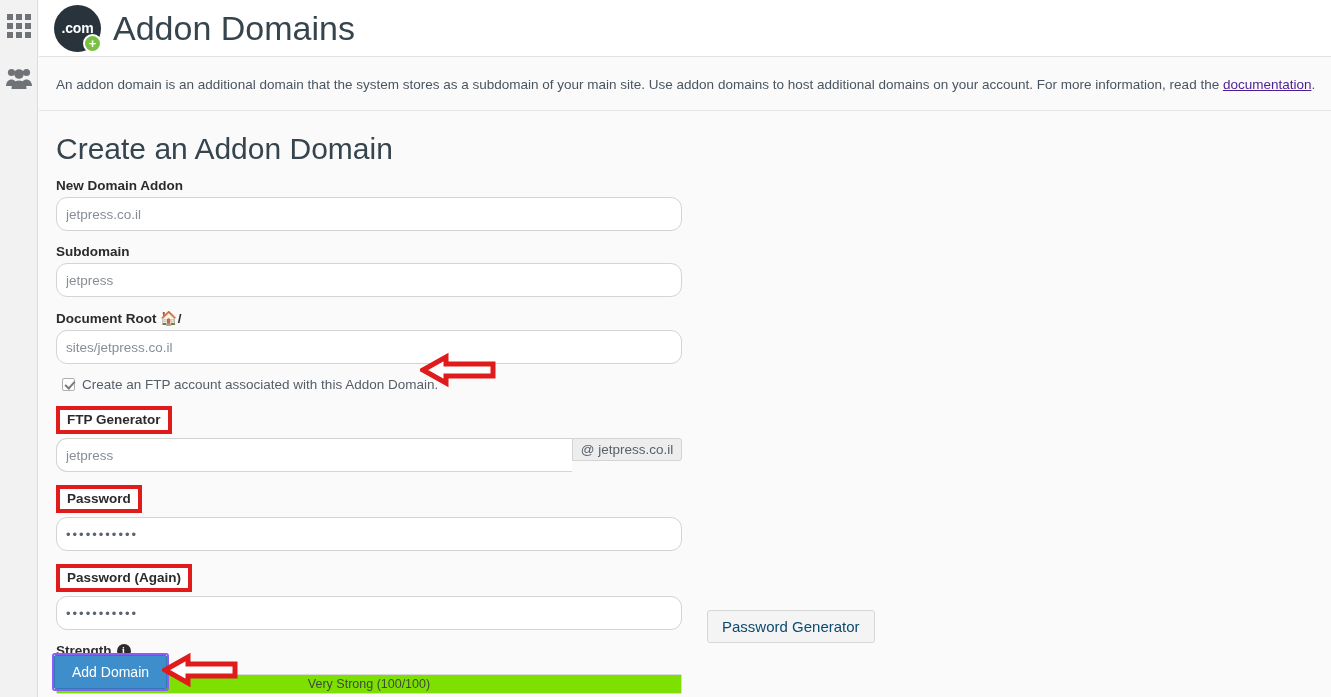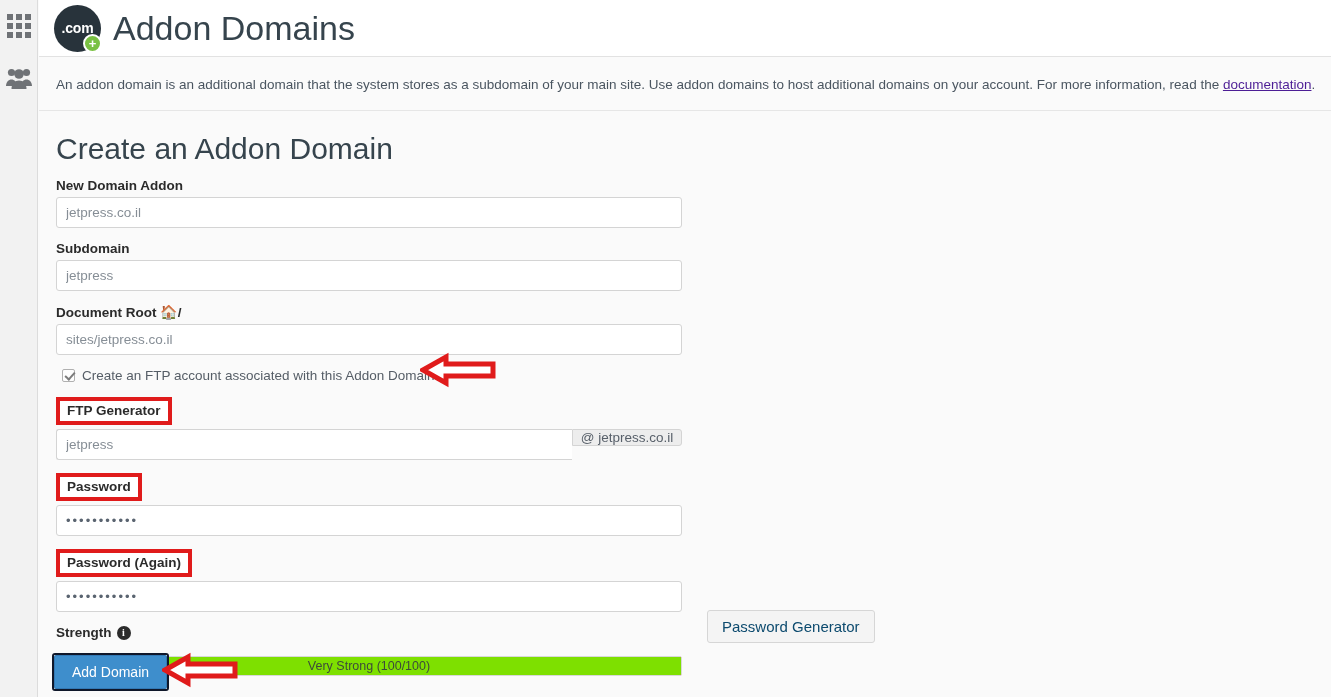--- a/index.html
+++ b/index.html
@@ -143,45 +143,45 @@
     font-weight: bold;
     color: #2b2b2b;
     margin: 0 0 4px 0;
     display: block;
   }
 
   .txt-input {
     width: 626px;
     height: 31px;
     border: 1px solid #d4d4d4;
-    border-radius: 3px;
+    border-radius: 11px;
     background: #ffffff;
     font-size: 13.5px;
     color: #868e96;
-    padding: 8px 9px;
+    padding: 16px 9px;
     font-family: "Liberation Sans", sans-serif;
     outline: none;
     display: block;
   }
   .field-block { margin-bottom: 13px; }
 
   
   .input-group {
     display: flex;
     width: 626px;
   }
   .input-group .txt-input {
     width: 516px;
     border-top-right-radius: 0;
     border-bottom-right-radius: 0;
     border-right: none;
   }
   .group-addon {
     width: 110px;
-    height: 17px;
+    height: 23px;
     border: 1px solid #d4d4d4;
     border-top-right-radius: 3px;
     border-bottom-right-radius: 3px;
     background: #ededed;
     font-size: 13.5px;
     color: #58606a;
     display: flex;
     align-items: center;
     justify-content: center;
   }
@@ -283,21 +283,21 @@
     border-radius: 3px;
     font-family: "Liberation Sans", sans-serif;
     cursor: pointer;
   }
 
   
   .add-domain-wrap {
     position: absolute;
     left: 52px;
     top: 653px;
-    border: 2px solid #0f172a;
+    border: 2px solid #8b5cf6;
     border-radius: 3px;
     padding: 0;
     display: inline-block;
   }
   .add-domain {
     display: block;
     padding: 8px 17px;
     font-size: 14px;
     color: #ffffff;
     background: #3e8ecc;

